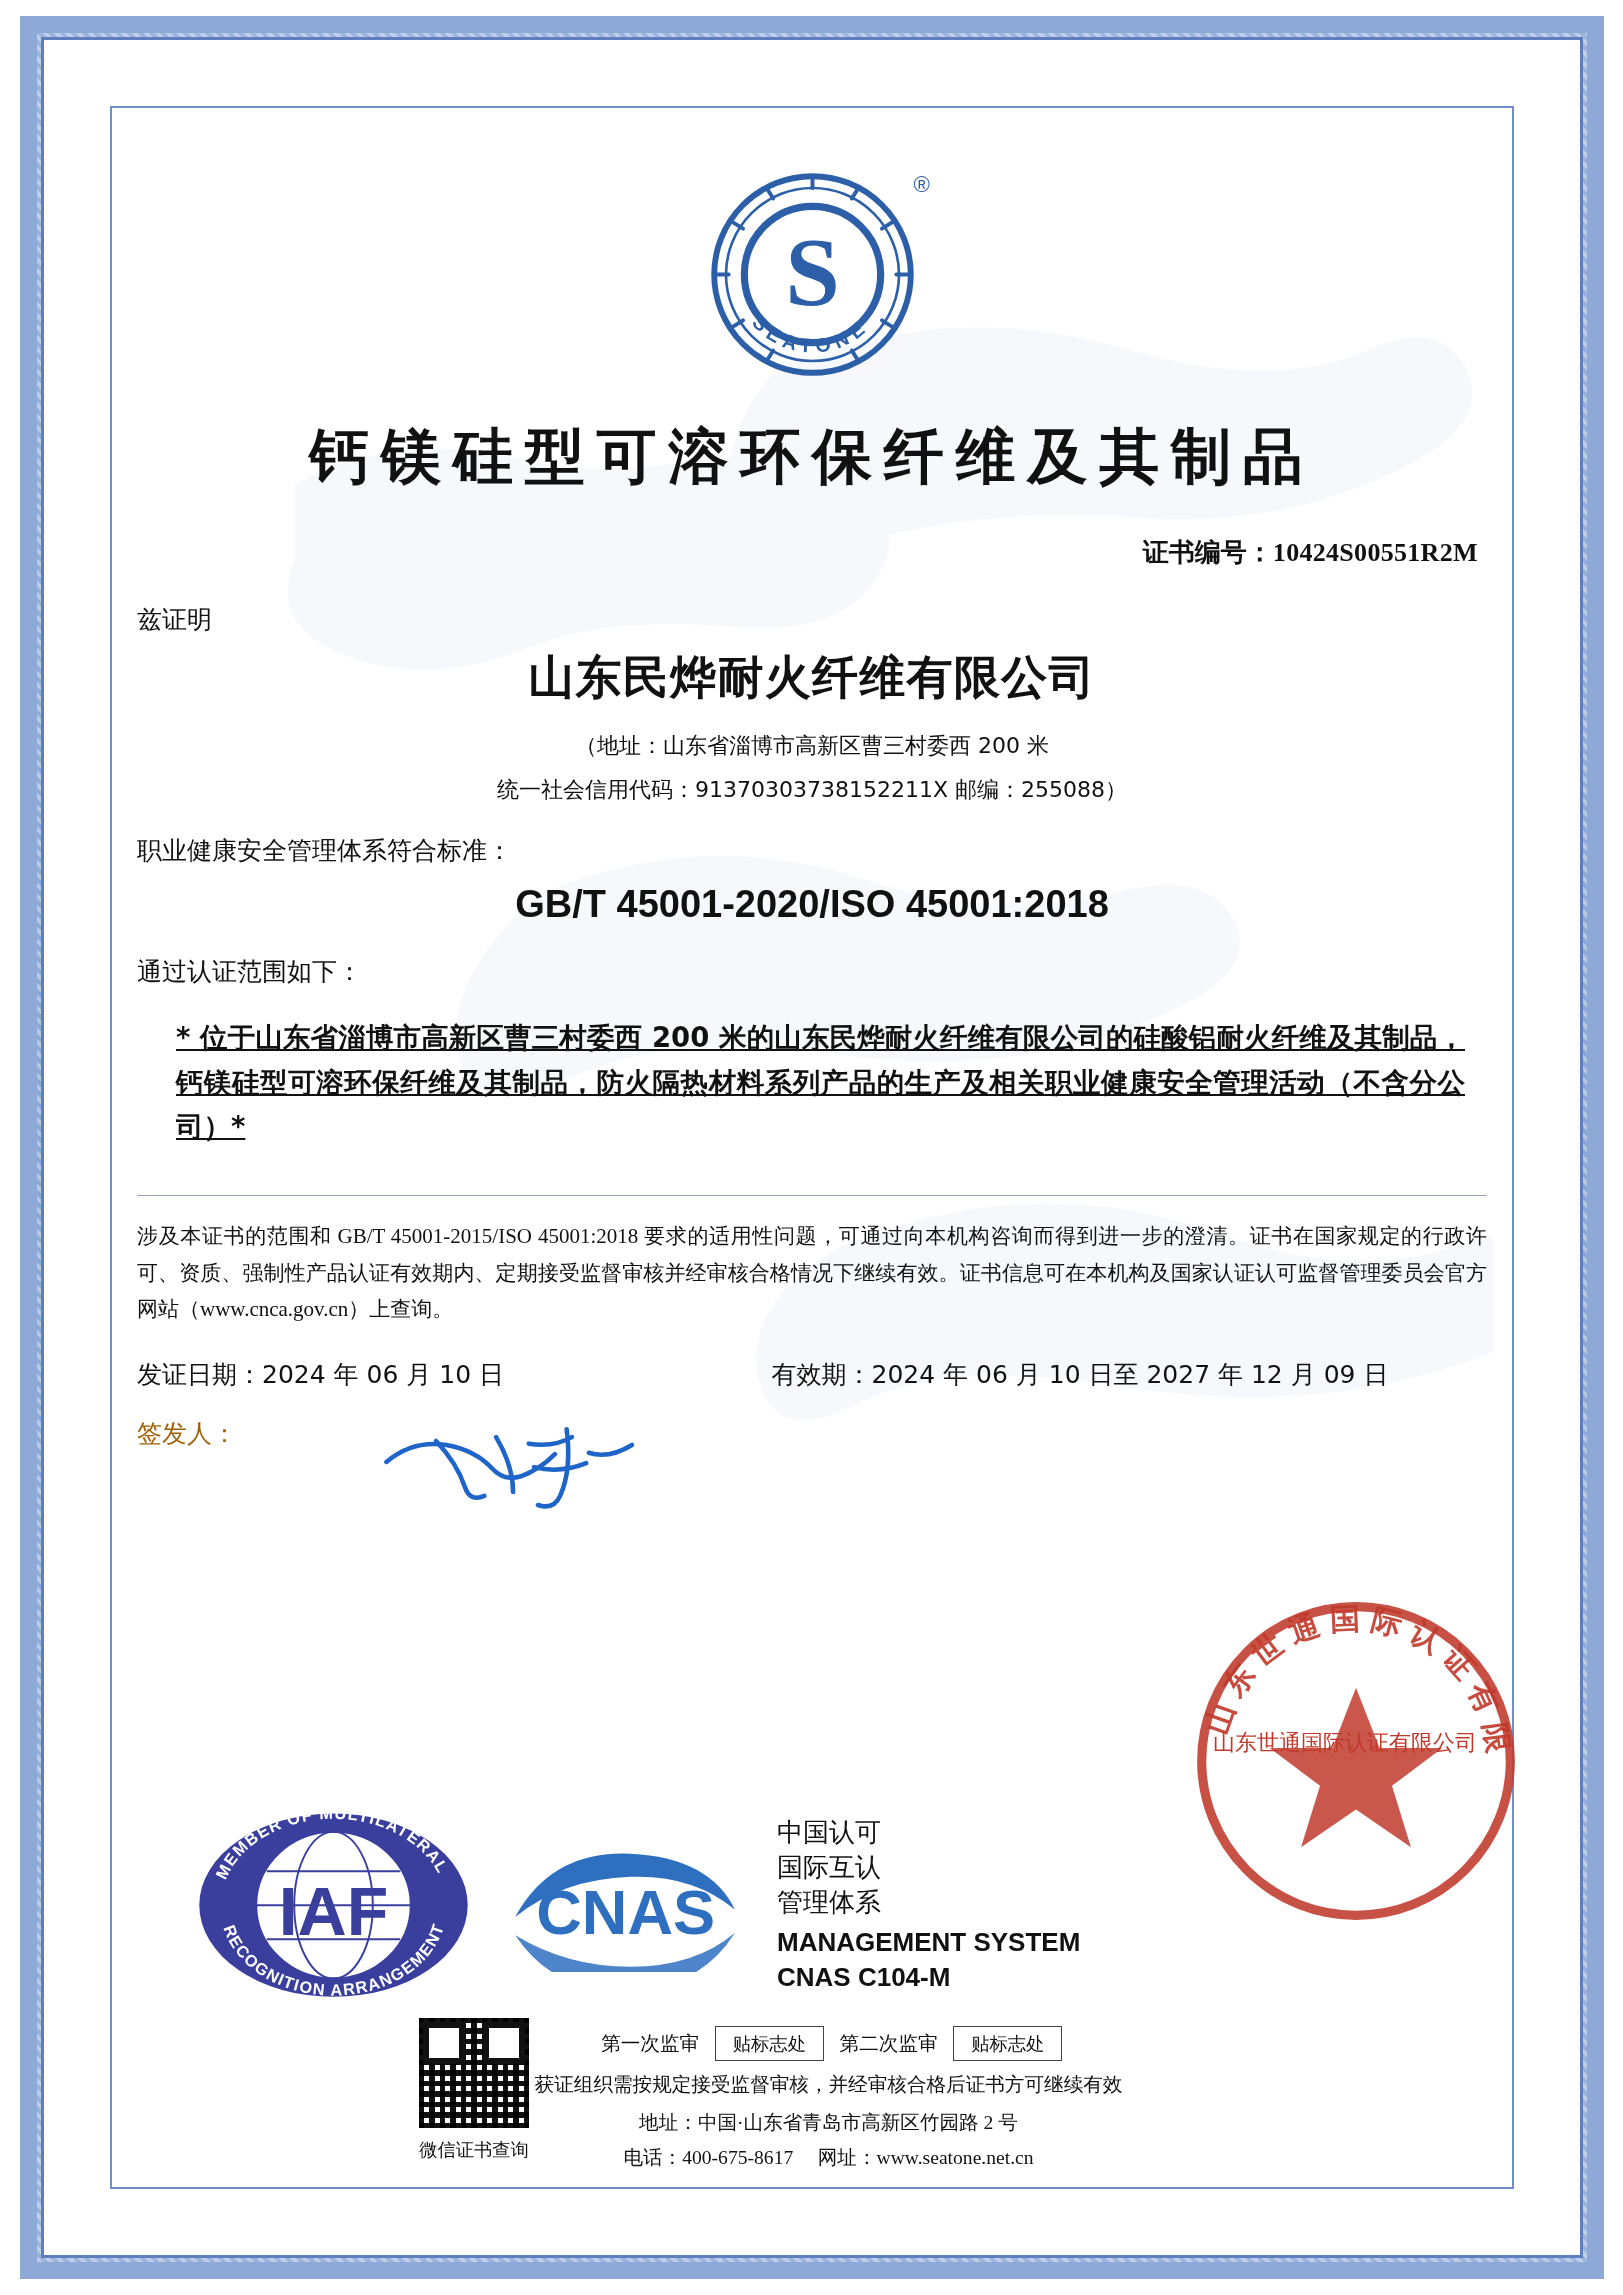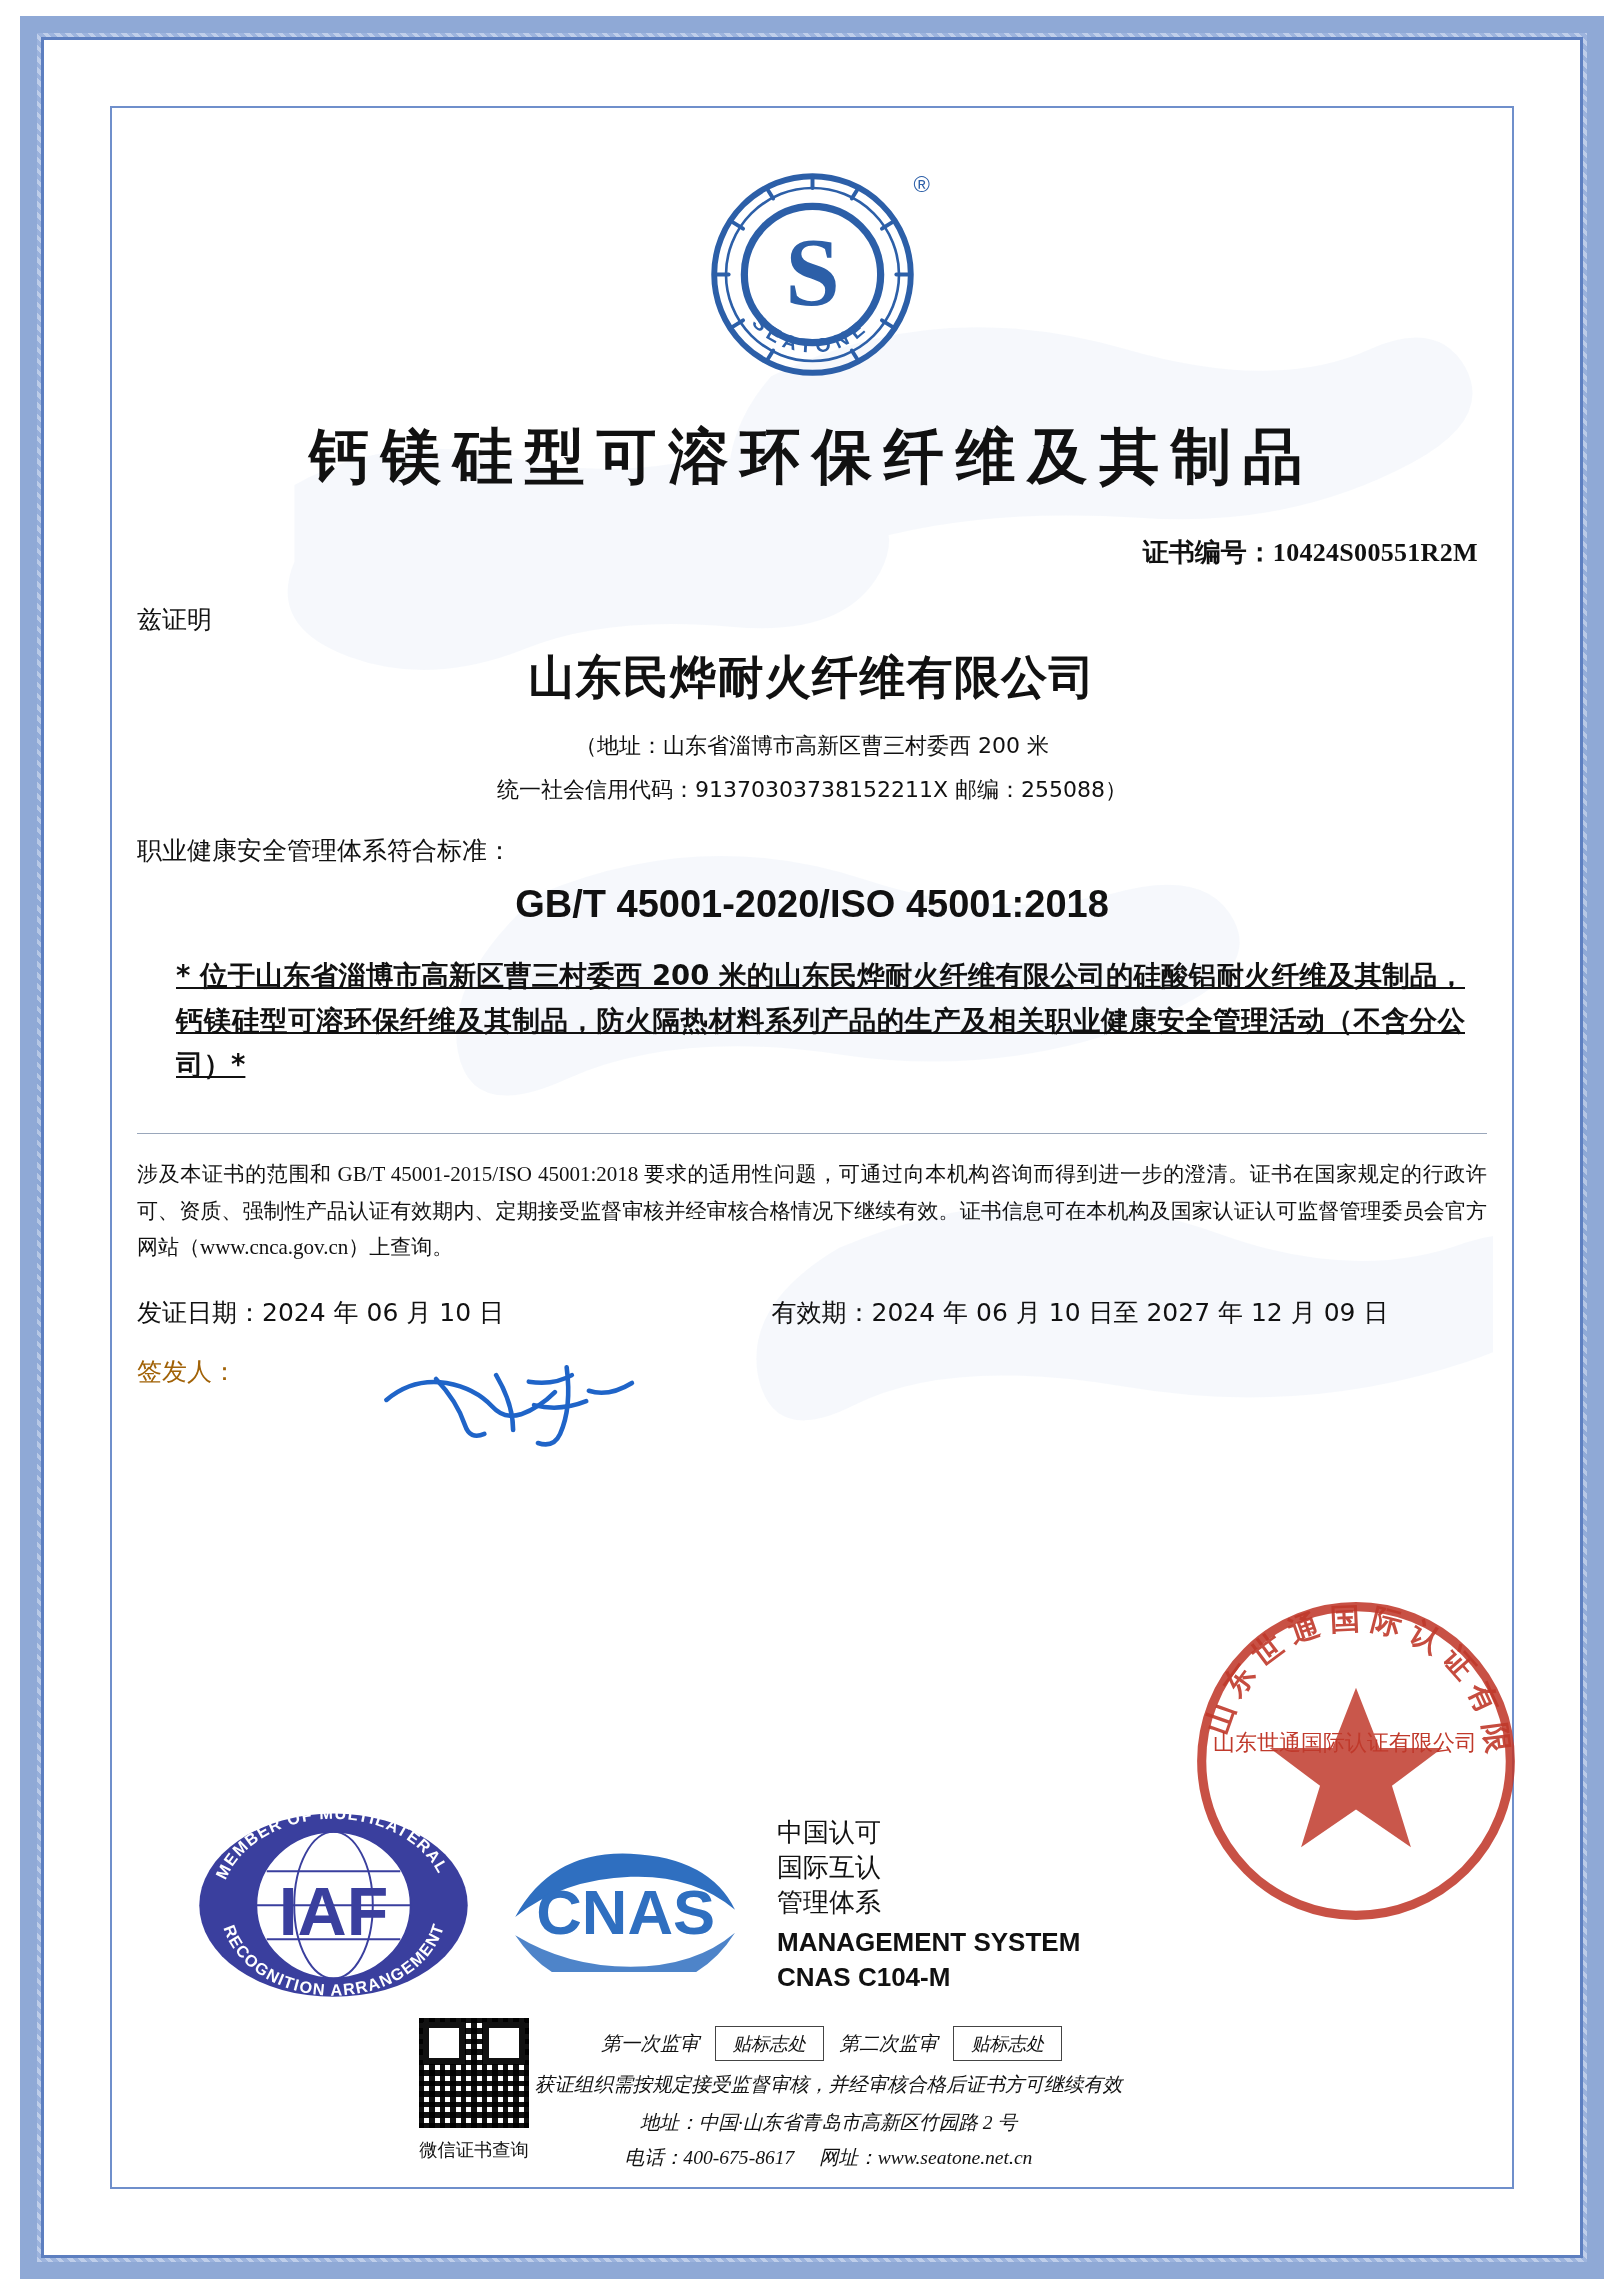--- a/index.html
+++ b/index.html
@@ -242,21 +242,20 @@
     font-family: "Liberation Sans", sans-serif;
   }
 
   
   .footer {
     position: absolute;
     left: 190px;
     right: 157px;
     top: 2026px;
     font-family: "DejaVu Sans", sans-serif;
-    font-style: italic;
   }
   .surv-row {
     display: flex;
     align-items: center;
     font-size: 19.6px;
     color: #111;
     justify-content: center;
     gap: 9.2px;
   }
   .surv-cell { padding: 2.6px 6.5px; }
@@ -380,20 +379,21 @@
     <div class="hereby">兹证明</div>
 
     <div class="company-name">山东民烨耐火纤维有限公司</div>
 
     <div class="addr-line">（地址：山东省淄博市高新区曹三村委西 200 米</div>
     <div class="addr-line second">统一社会信用代码：91370303738152211X 邮编：255088）</div>
 
     <div class="std-label">职业健康安全管理体系符合标准：</div>
     <div class="std-value">GB/T 45001-2020/ISO 45001:2018</div>
 
+    <div class="scope-label">通过认证范围如下：</div>
     <div class="scope-body">* 位于山东省淄博市高新区曹三村委西 200 米的山东民烨耐火纤维有限公司的硅酸铝耐火纤维及其制品，钙镁硅型可溶环保纤维及其制品，防火隔热材料系列产品的生产及相关职业健康安全管理活动（不含分公司）*</div>
 
     <div class="divider"></div>
 
     <div class="legal">涉及本证书的范围和 GB/T 45001-2015/ISO 45001:2018 要求的适用性问题，可通过向本机构咨询而得到进一步的澄清。证书在国家规定的行政许可、资质、强制性产品认证有效期内、定期接受监督审核并经审核合格情况下继续有效。证书信息可在本机构及国家认证认可监督管理委员会官方网站（www.cnca.gov.cn）上查询。</div>
 
     <div class="dates-row">
       <div class="issue">
         <span>发证日期：</span><span>2024 年 06 月 10 日</span>
       </div>

